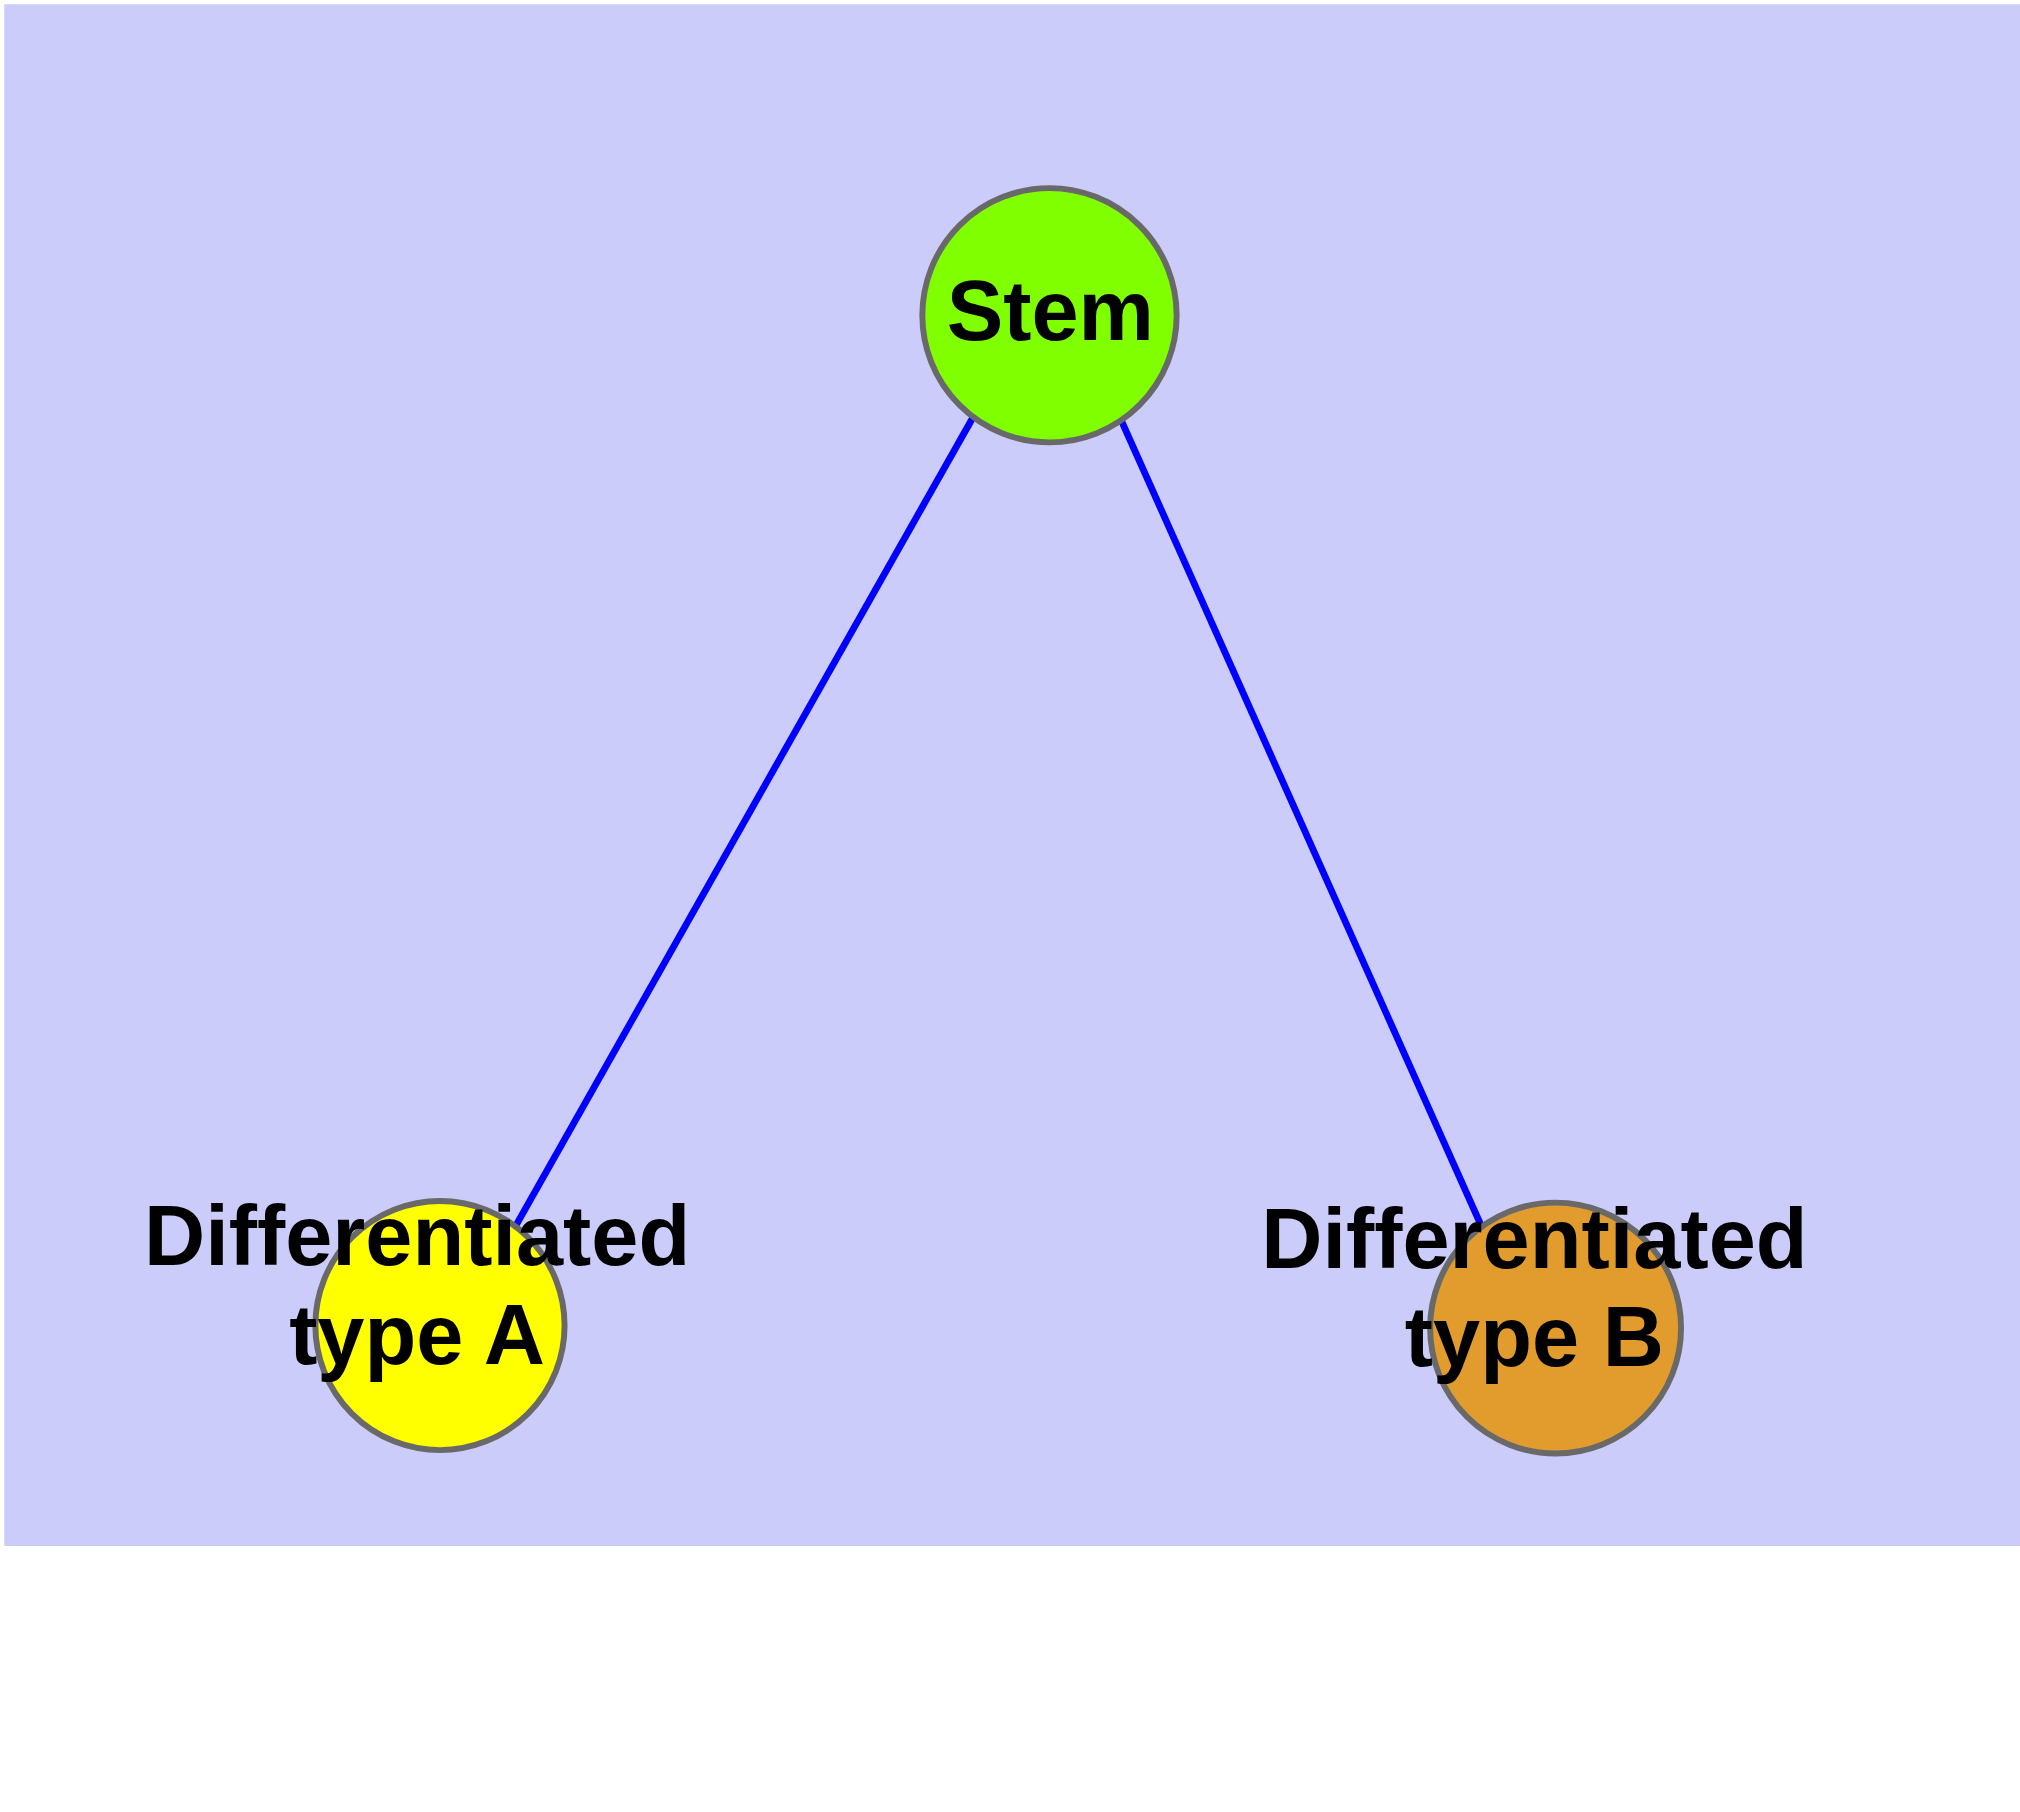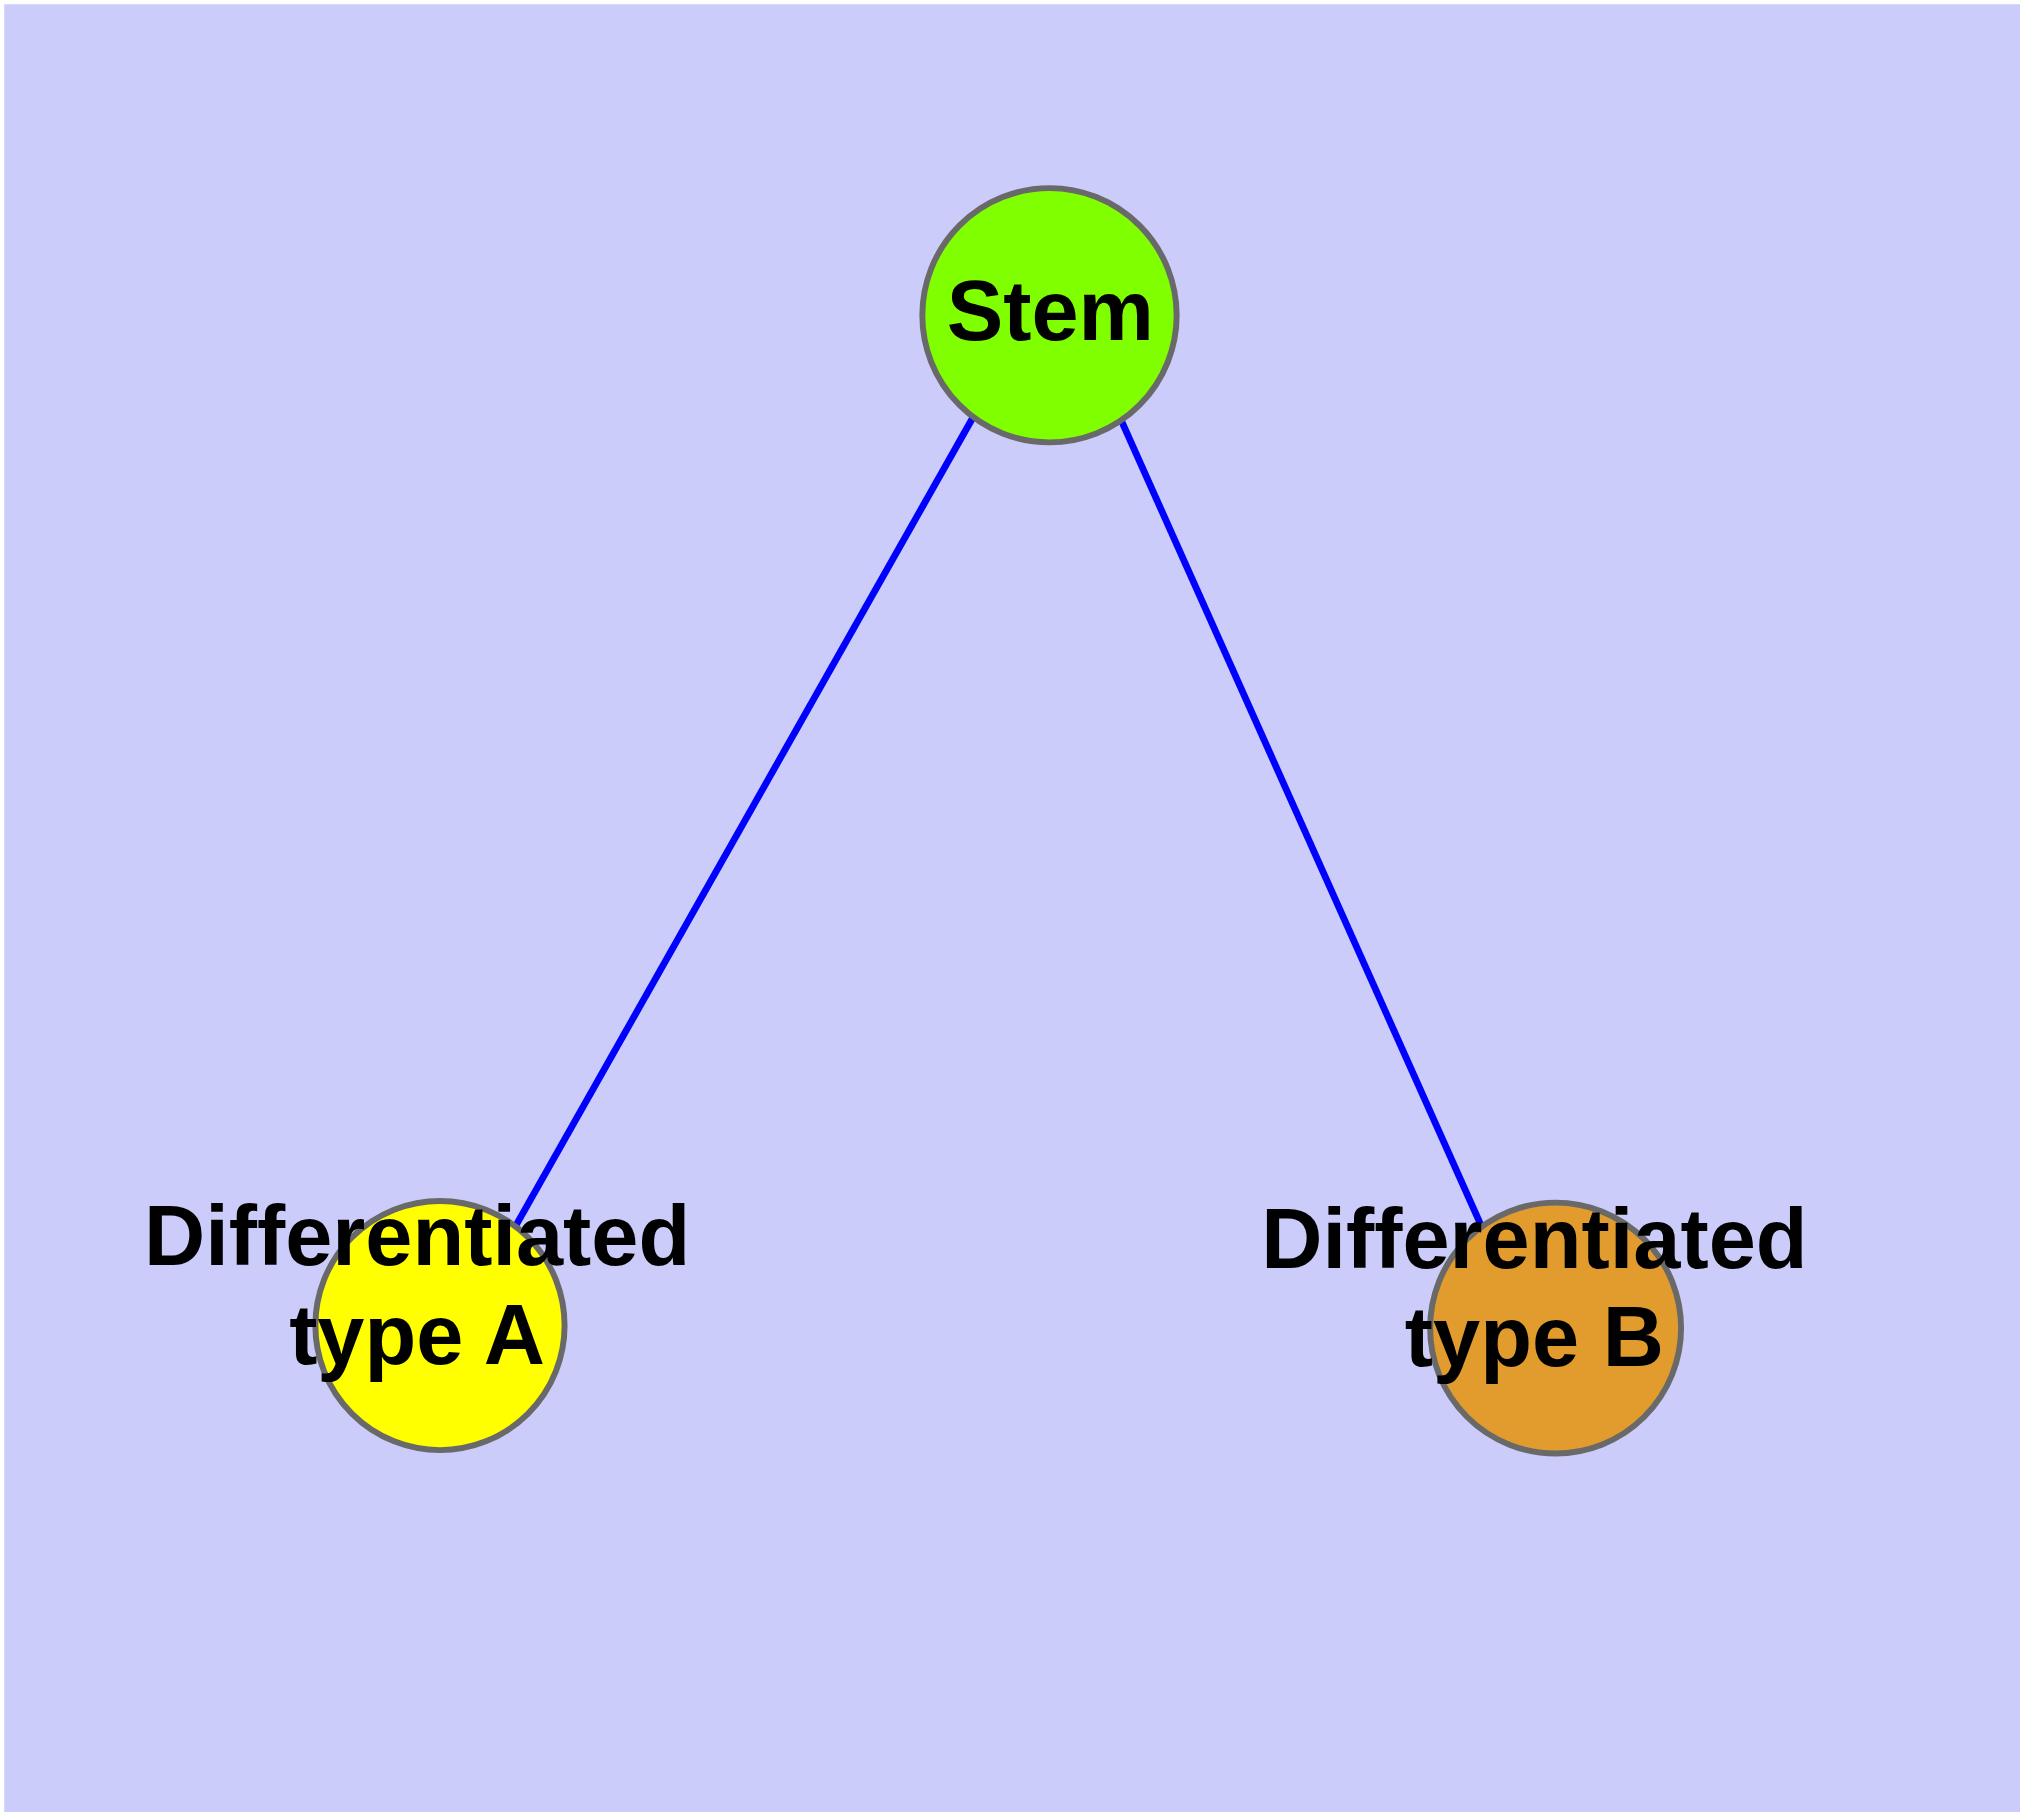--- a/index.html
+++ b/index.html
@@ -29,21 +29,21 @@
     font-weight: bold;
     fill: #000000;
     text-anchor: middle;
     dominant-baseline: middle;
     paint-order: normal;
   }
 </style>
 </head>
 <body>
 
-<div id="canvas-root" style="width: 2021px; height: 1812px; background: rgb(255, 255, 255);">
+<div id="canvas-root" style="width: 2021px; height: 1546px; background: rgb(255, 255, 255);">
   <svg id="graph-svg" viewBox="0 0 2384 2138" preserveAspectRatio="none" xmlns="http://www.w3.org/2000/svg" style="width: 2021px; height: 1812px;">
 
     <rect id="plot-bg" x="5" y="5" width="2379" height="2133" fill="#ccccfa"></rect>
 
     <g id="edges-layer">
         <line x1="1148" y1="492" x2="608" y2="1447" stroke="#0000ff" stroke-width="8" stroke-linecap="butt"></line>
         <line x1="1320" y1="490" x2="1748" y2="1448" stroke="#0000ff" stroke-width="8" stroke-linecap="butt"></line>
       </g>
     <g id="nodes-layer">
         <circle cx="1238" cy="372" r="150" fill="#7fff00" stroke="#696969" stroke-width="7"></circle>

